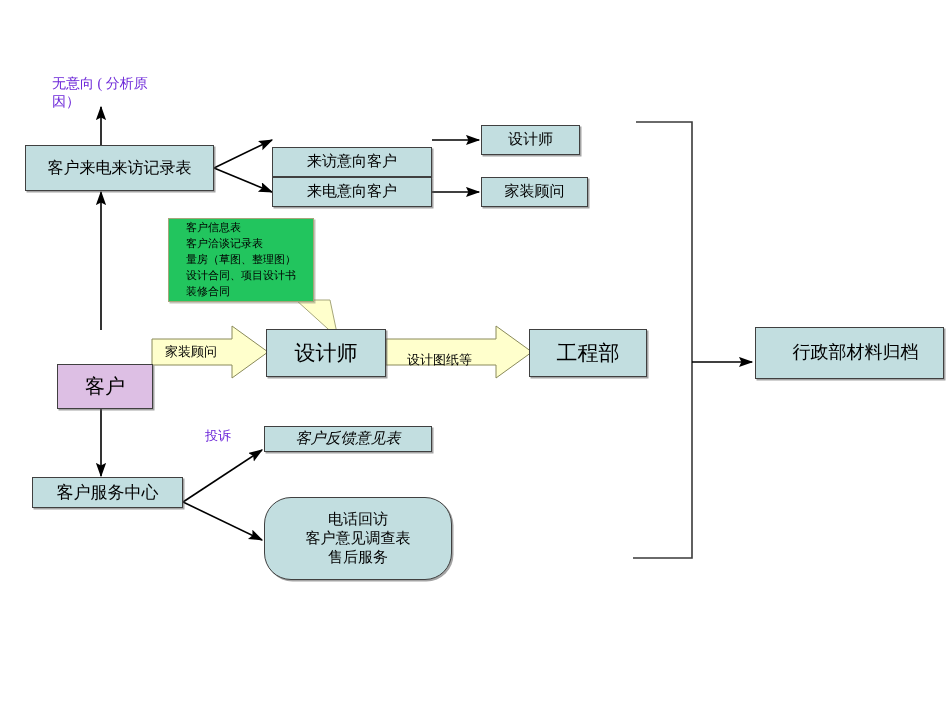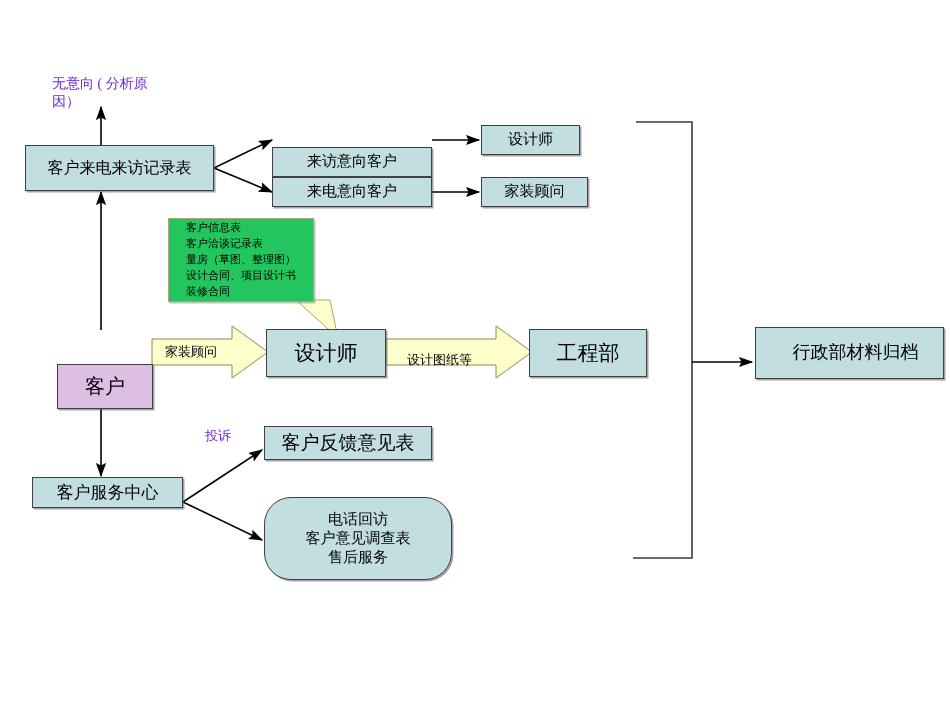--- a/index.html
+++ b/index.html
@@ -171,19 +171,19 @@
   <div class="node purple" style="left:57px; top:329px; width:96px; height:45px; font-size:20px;margin-top:35px;">客户</div>
 
   <div class="node teal" style="left:266px; top:329px; width:120px; height:48px; font-size:21px;">设计师</div>
 
   <div class="node teal" style="left:529px; top:329px; width:118px; height:48px; font-size:21px;text-align:center;">工程部</div>
 
   <div class="node teal" style="left:755px; top:327px; width:189px; height:52px; font-size:18px;padding-left:12px;">行政部材料归档</div>
 
   <div class="node teal" style="left:32px; top:477px; width:151px; height:31px; font-size:17px;">客户服务中心</div>
 
-  <div class="node teal" style="left:264px; top:426px; width:168px; height:34px; font-size:19px;">客户反馈意见表</div>
+  <div class="node teal" style="left:264px; top:426px; width:168px; height:26px; font-size:15px;font-style:italic;">客户反馈意见表</div>
 
   <div class="node teal" style="left:264px; top:497px; width:188px; height:83px; font-size:15px;border-radius:27px;">电话回访
 客户意见调查表
 售后服务</div>
 
 </div>
 
 </body></html>

